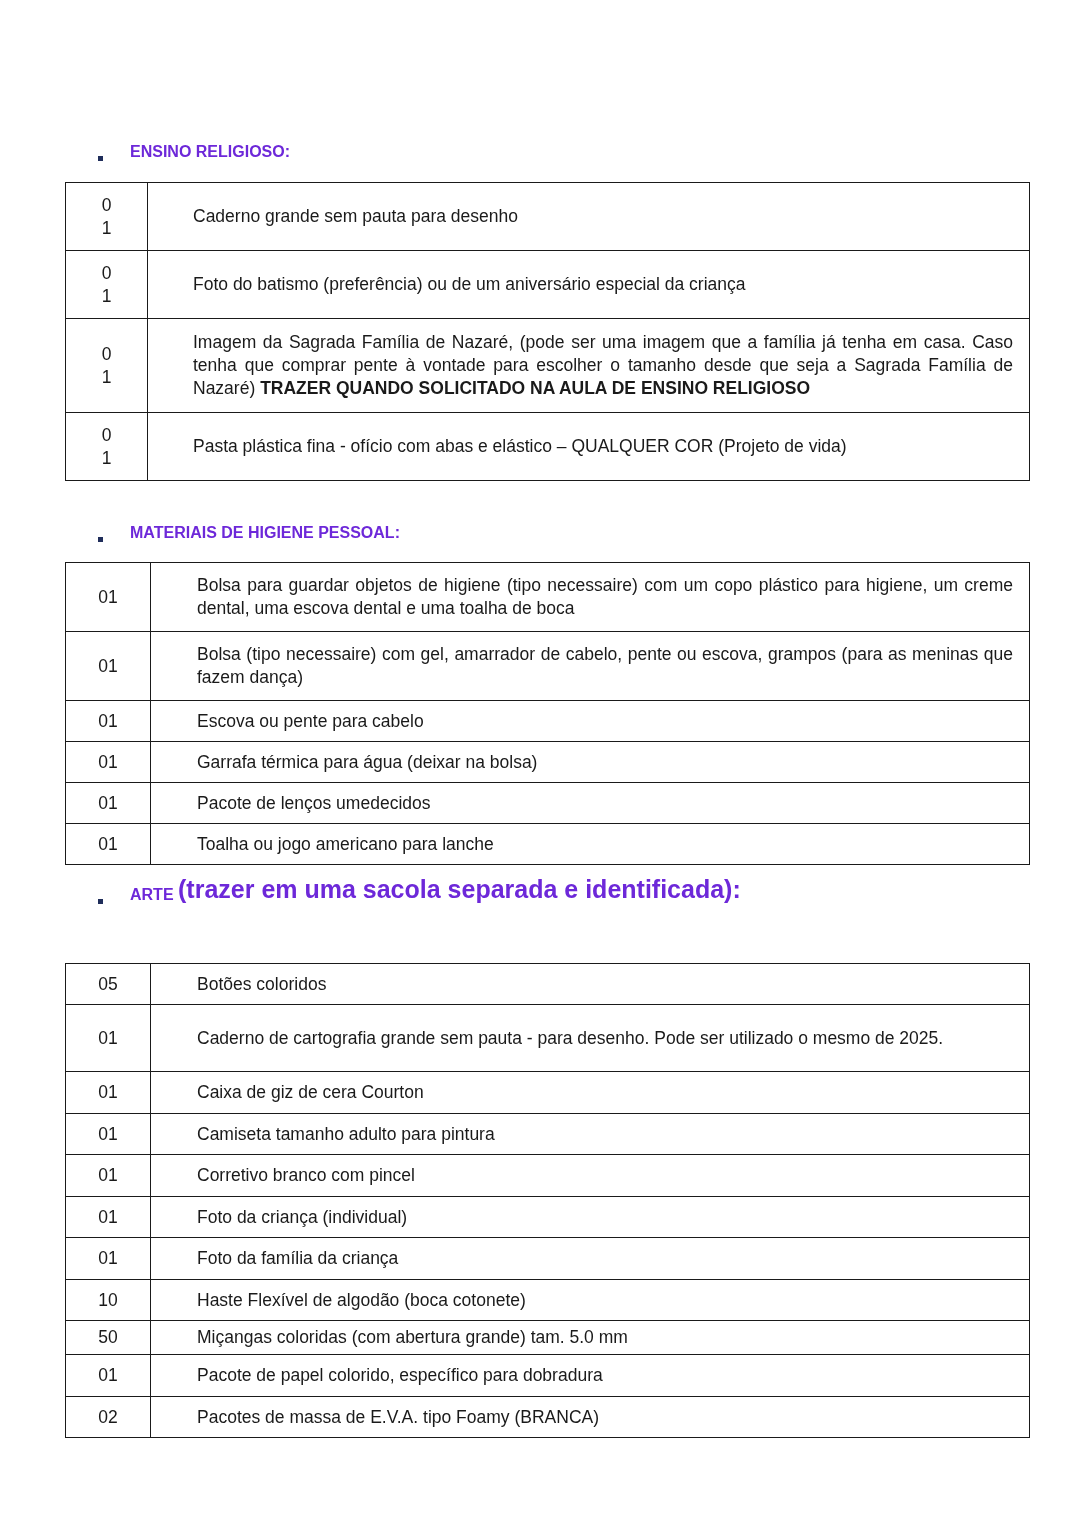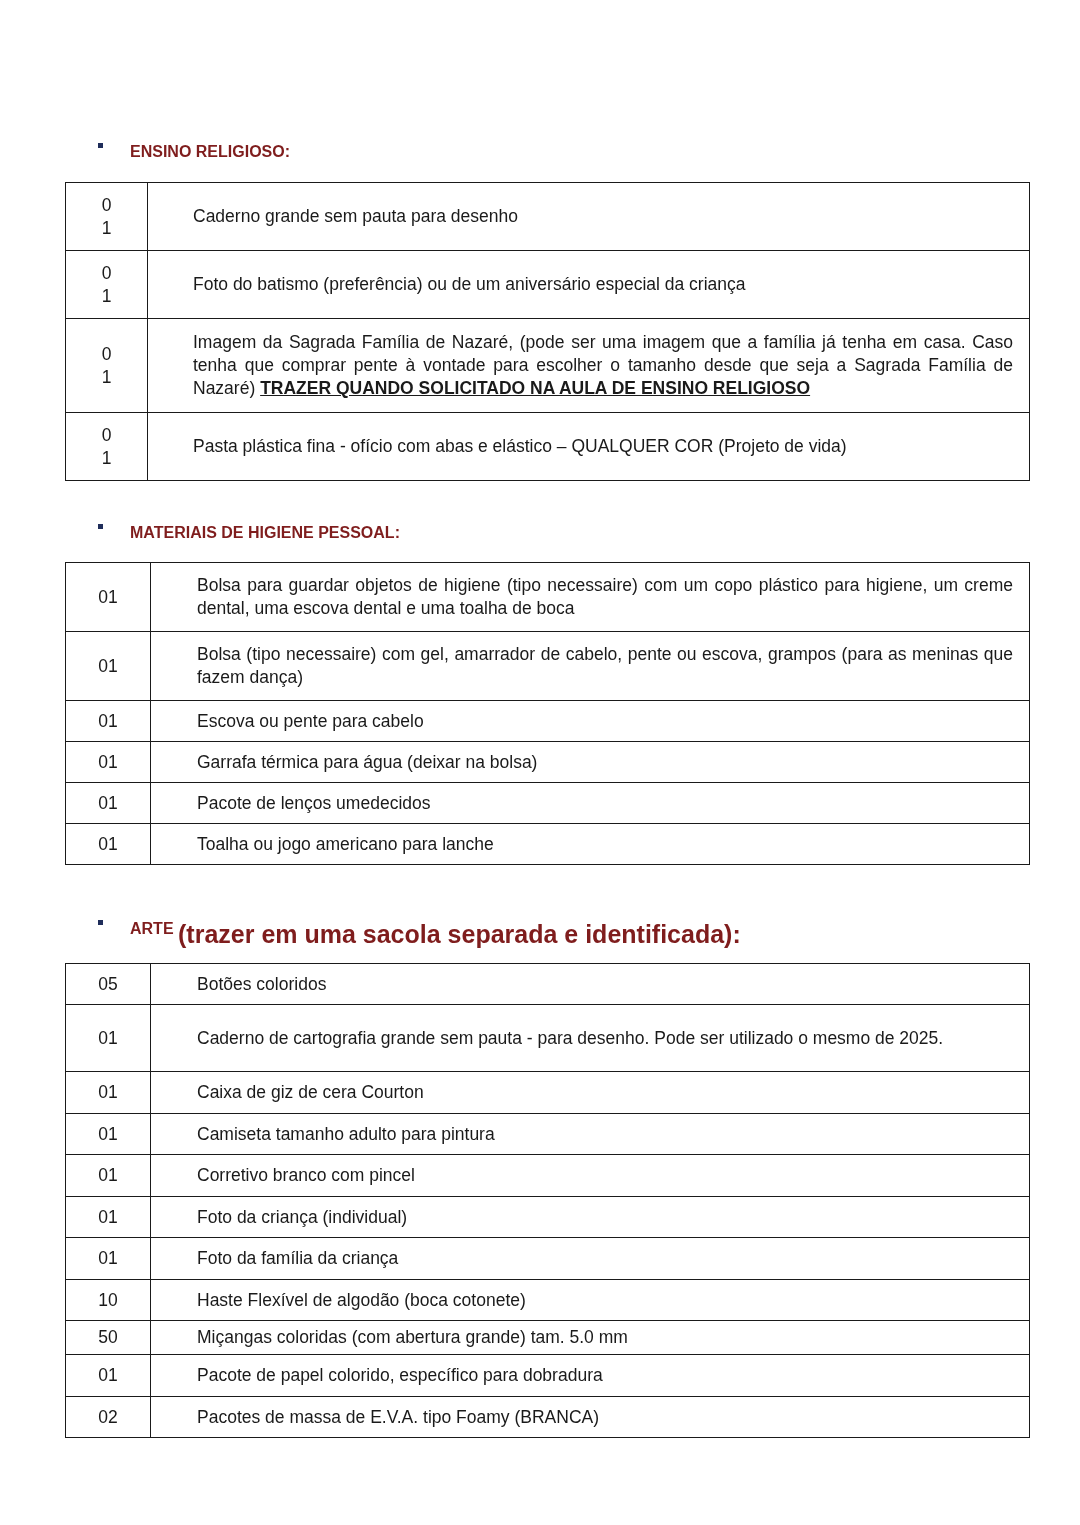--- a/index.html
+++ b/index.html
@@ -1,29 +1,29 @@
 <!DOCTYPE html>
 <html><head>
 <meta charset="utf-8">
 <style>
   html, body { margin:0; padding:0; background:#ffffff; }
   body { width:1080px; height:1525px; position:relative; font-family:"Liberation Sans", sans-serif; color:#1a1a1a; }
-  .section-title { position:absolute; left:98px; font-weight:bold; color:#7f1d1d; font-size:16px; display:flex; align-items:flex-start; }
+  .section-title { position:absolute; left:98px; font-weight:bold; color:#6d28d9; font-size:16px; display:flex; align-items:flex-end; }
   .bullet { display:inline-block; width:5px; height:5px; background:#1f2d5a; margin-right:27px; }
   .section-title .big { font-size:25px; }
   table { position:absolute; left:65px; width:965px; border-collapse:collapse; font-size:17.5px; }
   td { border:1.5px solid #1a1a1a; vertical-align:middle; line-height:23px; }
   td.qty { text-align:center; }
   td.desc { text-align:justify; }
   .t1 td.qty { width:79px; }
   .t1 td.desc { padding:0 16px 0 45px; }
   .t2 td.qty, .t3 td.qty { width:82px; }
   .t2 td.desc, .t3 td.desc { padding:0 16px 0 46px;margin-left:36px; }
   .qty-stack span { display:block; }
-  b { font-weight:bold;text-decoration:underline; }
+  b { font-weight:bold; }
 </style>
 </head>
 <body>
 
 <div class="section-title" style="top:143px;">
   <span class="bullet"></span>
   <span>ENSINO RELIGIOSO:</span>
 </div>
 <table class="t1" style="top:182px;">
   <tbody>
@@ -84,21 +84,21 @@
         <td class="qty">01</td>
         <td class="desc">Pacote de lenços umedecidos</td>
       </tr>
   <tr style="height:41px">
         <td class="qty">01</td>
         <td class="desc">Toalha ou jogo americano para lanche</td>
       </tr>
 </tbody>
   </table>
 
-<div class="section-title" style="top:920px;">
+<div class="section-title" style="top:875px;">
   <span class="bullet"></span>
   <span>ARTE</span>&nbsp;<span class="big">(trazer em uma sacola separada e identificada):</span>
 </div>
 <table class="t3" style="top:963px;">
   <tbody>
       <tr style="height:41px">
         <td class="qty">05</td>
         <td class="desc">Botões coloridos</td>
       </tr>
   <tr style="height:67px">

